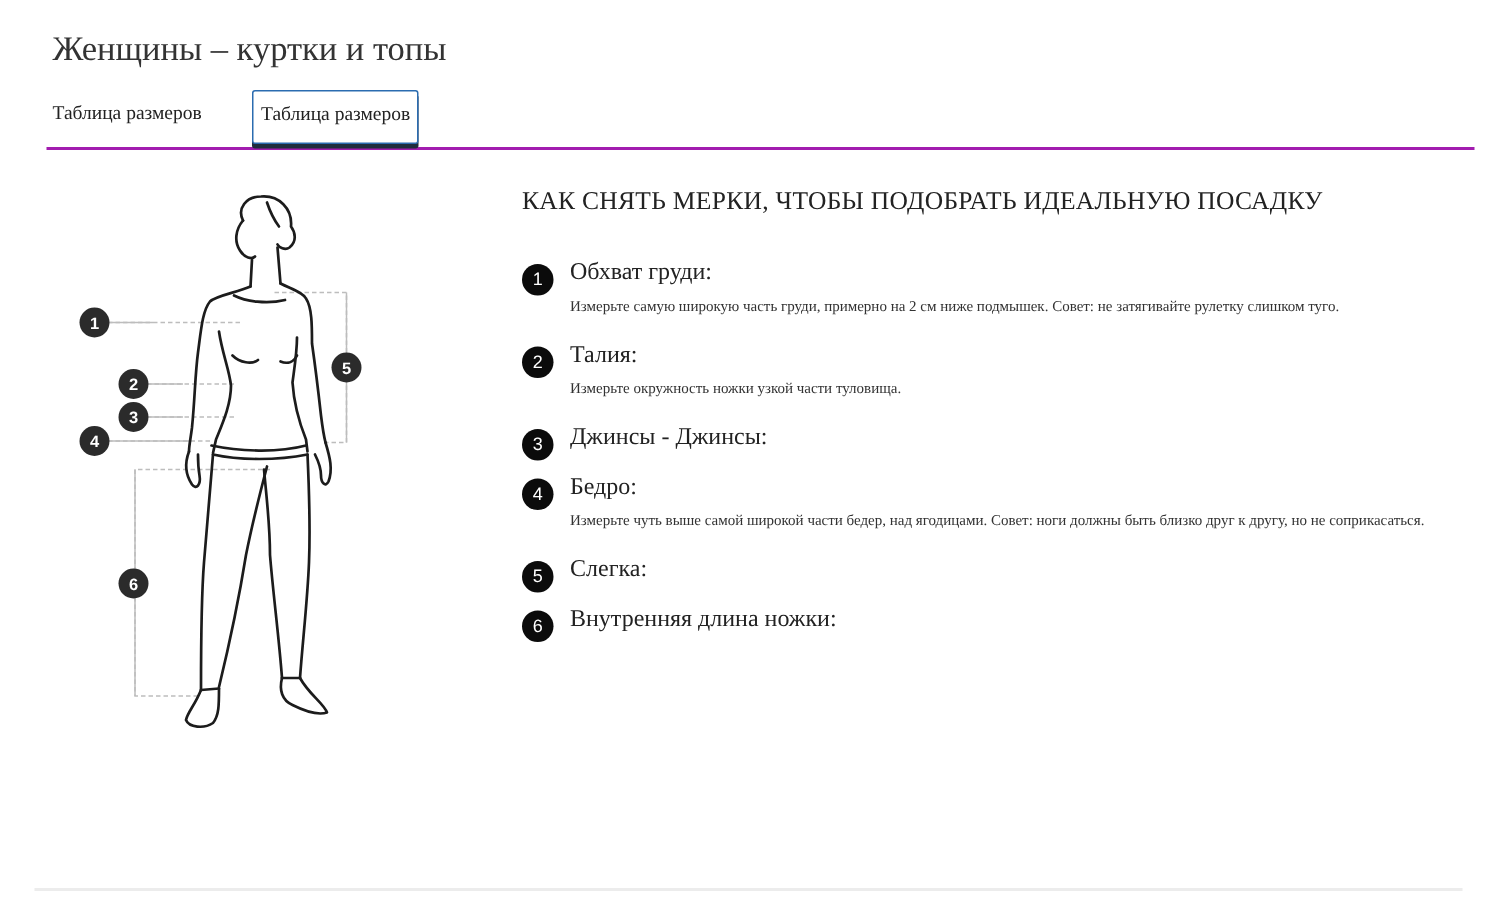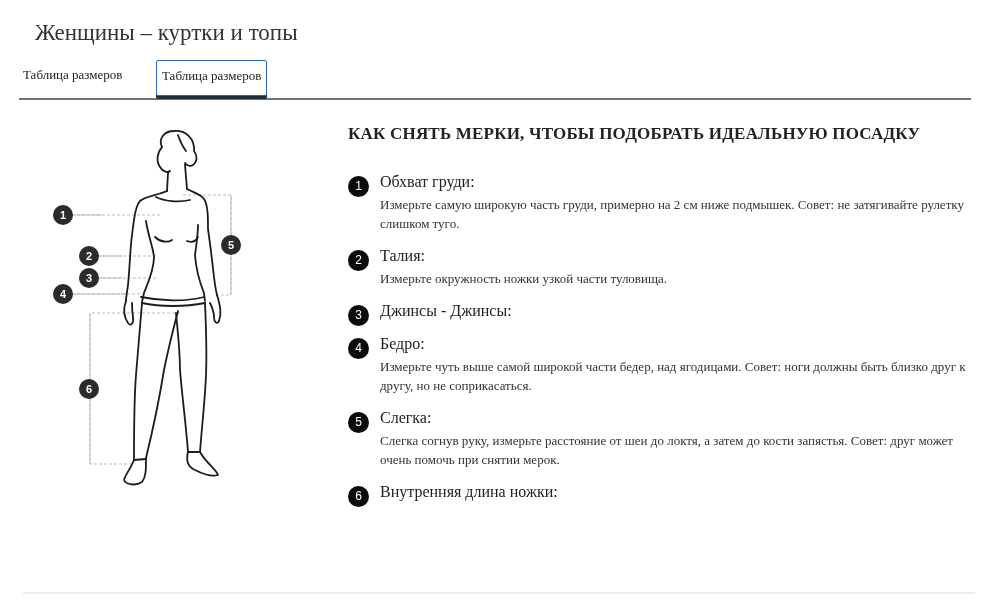--- a/index.html
+++ b/index.html
@@ -1,30 +1,30 @@
 <!DOCTYPE html>
 <html><head>
 <meta charset="utf-8">
 <style>
   html, body { margin:0; padding:0; background:#ffffff; }
   body { width:1000px; height:606px; position:relative; overflow:hidden;
          font-family:"Liberation Serif","DejaVu Serif",serif; color:#222; }
   .page-title { position:absolute; left:23px; top:8px; font-size:23px; color:#333; font-weight:normal; margin:12px; }
-  .tabs { position:absolute; left:19px; top:60px; width:952px; height:38px; border-bottom:2px solid #737373;text-align:right; }
+  .tabs { position:absolute; left:31px; top:60px; width:952px; height:38px; border-bottom:2px solid #a21caf;text-align:right; }
   .tab { position:absolute; top:0; height:34px; line-height:30px; font-size:13px; color:#222; cursor:pointer; }
   .tab-1 { left:4px; }
   .tab-2 { left:137px; padding:0 5px; border:1px solid #2b6cb0; border-radius:2px; box-shadow:0 3px 0 #1f2d3d; top:0; height:34px; background:#fff; }
   .figure { position:absolute; left:40px; top:125px; width:230px; height:370px; }
   .content { position:absolute; left:348px; top:124px; width:620px; }
-  .heading { font-size:17px; color:#222; margin:0 0 28px 0; letter-spacing:0.2px; font-weight:bold; }
+  .heading { font-size:17px; color:#222; margin:0 0 28px 0; letter-spacing:0.2px; font-weight:normal; }
   .item { position:relative; padding-left:32px; margin-bottom:13px; }
   .badge { position:absolute; left:0; top:4px; width:21px; height:21px; border-radius:50%; background:#0b0b0b; color:#fff;
            font-family:"Liberation Sans","DejaVu Sans",sans-serif; font-size:12px; line-height:21px; text-align:center; }
   .item-title { font-size:16px; line-height:20px; color:#222; }
-  .item-desc { font-size:13px; line-height:19px; color:#333; margin-top:3px; }
+  .item-desc { font-size:10px; line-height:19px; color:#333; margin-top:3px; }
   .bottom-rule { position:absolute; left:23px; top:592px; width:952px; height:2px; background:#ececec; }
 </style>
 </head>
 <body>
 
 <h1 class="page-title">Женщины – куртки и топы</h1>
 
 <div class="tabs">
   <div class="tab tab-1">Таблица размеров</div>
   <div class="tab tab-2">Таблица размеров</div>
@@ -127,21 +127,20 @@
     <div class="item-title">Джинсы - Джинсы:</div>
   </div>
   <div class="item">
     <span class="badge">4</span>
     <div class="item-title">Бедро:</div>
     <div class="item-desc">Измерьте чуть выше самой широкой части бедер, над ягодицами. Совет: ноги должны быть близко друг к другу, но не соприкасаться.</div>
   </div>
   <div class="item">
     <span class="badge">5</span>
     <div class="item-title">Слегка:</div>
-    <div class="item-desc">Слегка согнув руку, измерьте расстояние от шеи до локтя, а затем до кости запястья. Совет: друг может очень помочь при снятии мерок.</div>
   </div>
   <div class="item">
     <span class="badge">6</span>
     <div class="item-title">Внутренняя длина ножки:</div>
   </div>
 </div>
 
 <div class="bottom-rule"></div>
 
 </body></html>

